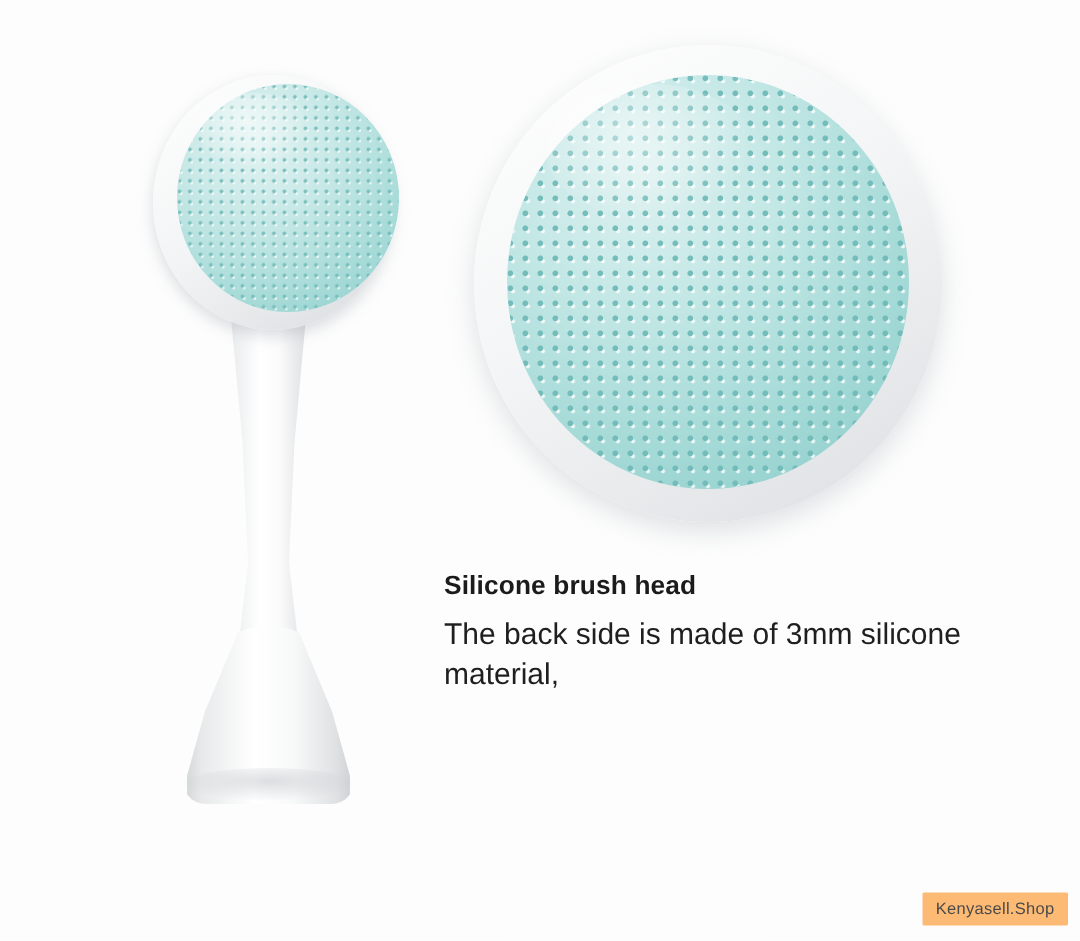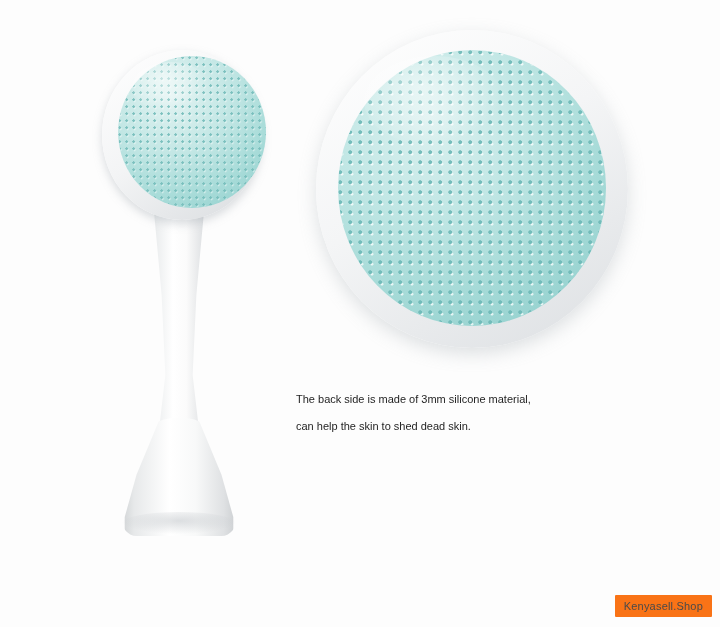--- a/index.html
+++ b/index.html
@@ -171,32 +171,32 @@
     color: #1b1b1b;
   }
   .copy .headline {
     font-size: 17.5px;
     font-weight: bold;
     line-height: 24px;
     letter-spacing: 0.1px;
   }
   .copy .body {
     margin-top: 8px;
-    font-size: 11px;
+    font-size: 20px;
     line-height: 27px;
     color: #1f1f1f;
   }
 
   
   .watermark {
     position: absolute;
     right: 8px;
     bottom: 10px;
     padding: 5px 9px;
-    background: #f97316;
+    background: #fdba74;
     color: #4a4a4a;
     font-size: 11px;
     letter-spacing: 0.2px;
     border-radius: 1px;
   }
 </style>
 </head>
 <body>
 
 <div class="page">
@@ -218,22 +218,22 @@
   <div class="pad-right">
     <div class="pad-rim"></div>
     <div class="pad-face">
       <div class="bristles-right"></div>
     </div>
     <div class="pad-gloss"></div>
   </div>
 
   <div class="copy">
     <div class="headline">
+      <div>Silicone brush head</div>
     </div>
     <div class="body">
       <div>The back side is made of 3mm silicone material,</div>
-      <div>can help the skin to shed dead skin.</div>
     </div>
   </div>
 
   <div class="watermark">Kenyasell.Shop</div>
 
 </div>
 
 </body></html>

